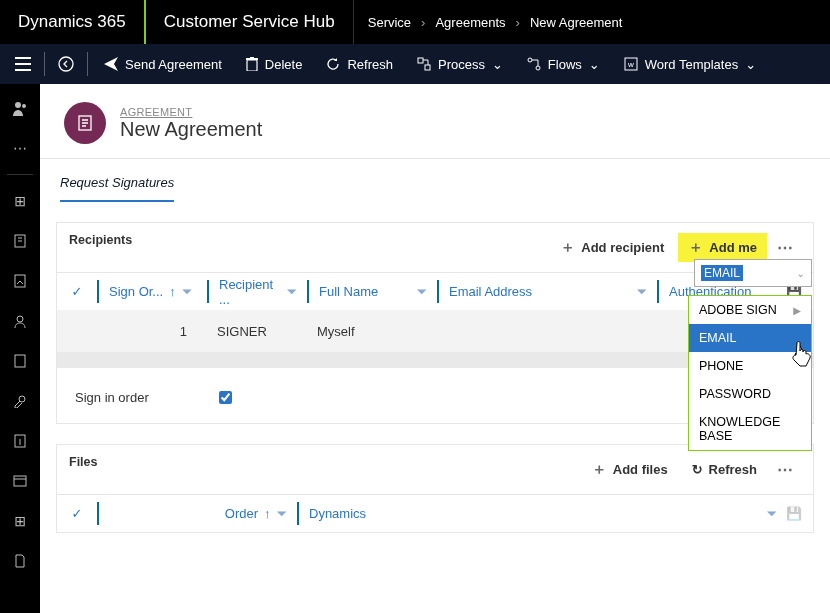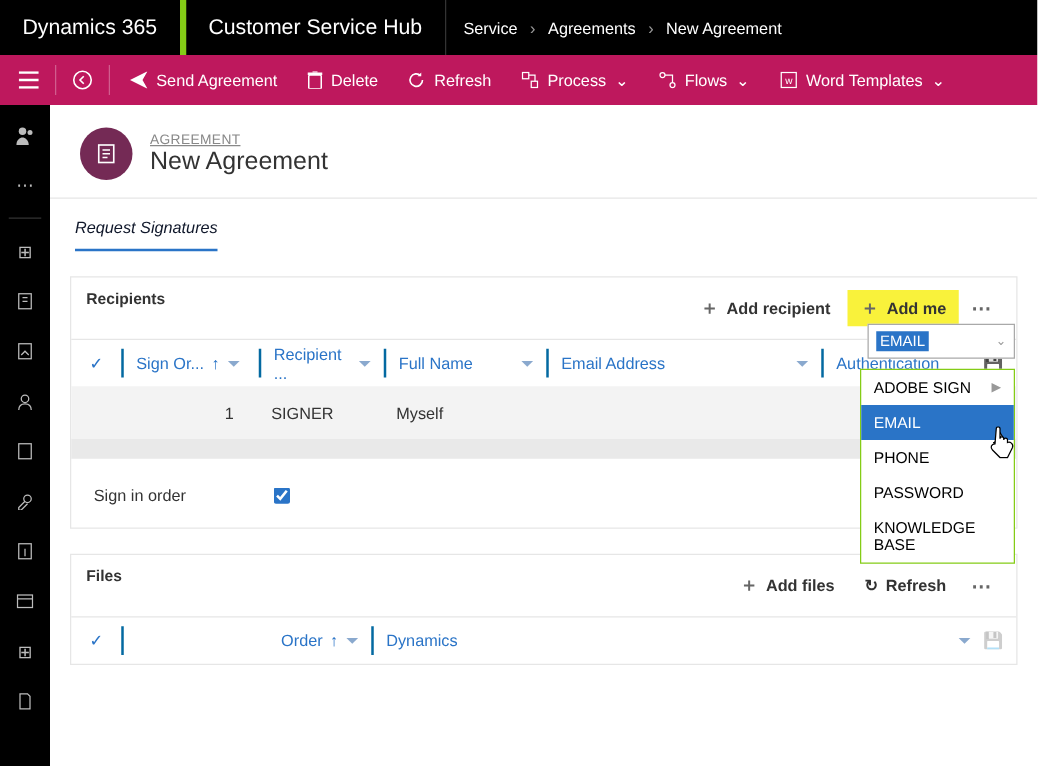--- a/index.html
+++ b/index.html
@@ -1,26 +1,26 @@
 <!DOCTYPE html>
 <html><head>
 <meta charset="utf-8">
 <style>
 * { box-sizing: border-box; margin: 0; padding: 0; font-family: "Segoe UI", Tahoma, sans-serif; }
 body { width: 830px; height: 613px; overflow: hidden; background: #fff; position: relative; }
 
 
 .topbar { height: 44px; background: #000; color: #fff; display: flex; align-items: center; font-size: 14px; }
-.topbar .brand { padding: 0 18px; font-size: 17px; font-weight: 400; border-right: 5px solid #84cc16; height: 100%; display: flex; align-items: center; }
+.topbar .brand { padding: 0 18px; font-size: 17px; font-weight: 400; border-right: 2px solid #84cc16; height: 100%; display: flex; align-items: center; }
 .topbar .app { padding: 0 18px; font-size: 17px; border-right: 1px solid #333; height: 100%; display: flex; align-items: center; }
 .topbar .bc { padding: 0 14px; display: flex; align-items: center; gap: 10px; font-size: 13px; }
 .topbar .bc .sep { opacity: .6; }
 
 
-.cmdbar { height: 40px; background: #be185d; color: #fff; display: flex; align-items: center; padding-left: 8px; gap: 4px; font-size: 13px; }
+.cmdbar { height: 40px; background: #0f172a; color: #fff; display: flex; align-items: center; padding-left: 8px; gap: 4px; font-size: 13px; }
 .cmdbar .menu-btn { width: 30px; height: 40px; display: flex; align-items: center; justify-content: center; }
 .cmdbar .sep { width: 1px; height: 24px; background: rgba(255,255,255,.3); margin: 0 2px; }
 .cmdbar .cmd { display: flex; align-items: center; gap: 7px; padding: 0 10px; height: 40px; cursor: pointer; }
 .cmdbar svg { fill: #fff; }
 
 
 .leftnav { position: absolute; left: 0; top: 84px; bottom: 0; width: 40px; background: #000; display: flex; flex-direction: column; align-items: center; padding-top: 4px; }
 .leftnav .navitem { width: 40px; height: 40px; display: flex; align-items: center; justify-content: center; color: #bcbcbc; cursor: pointer; font-size: 14px; }
 
 

